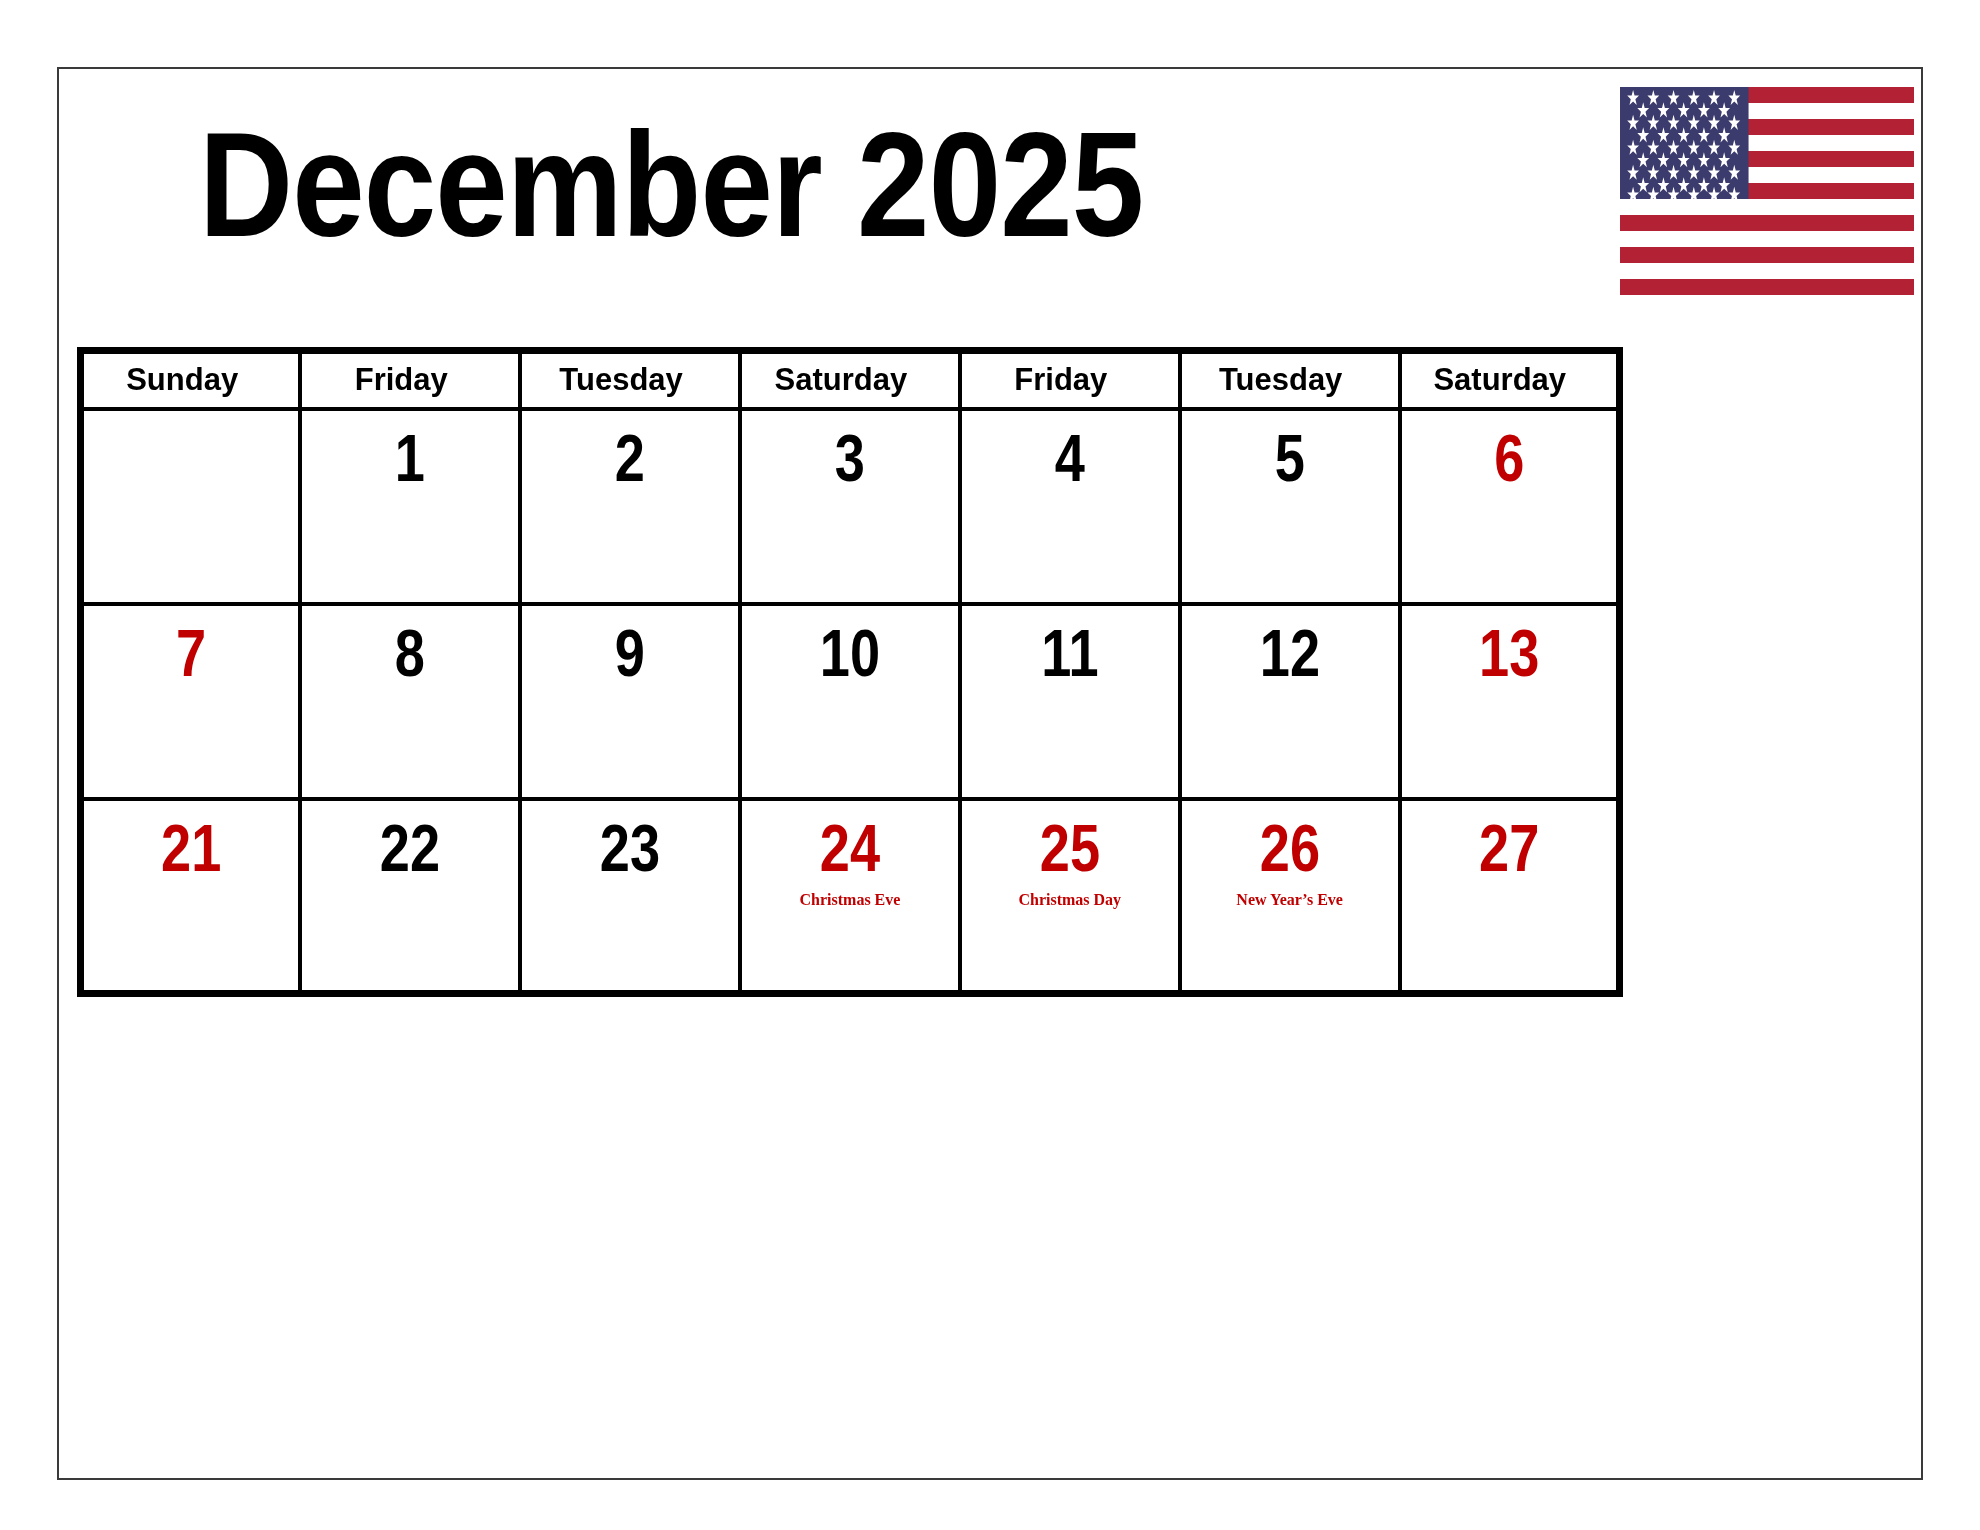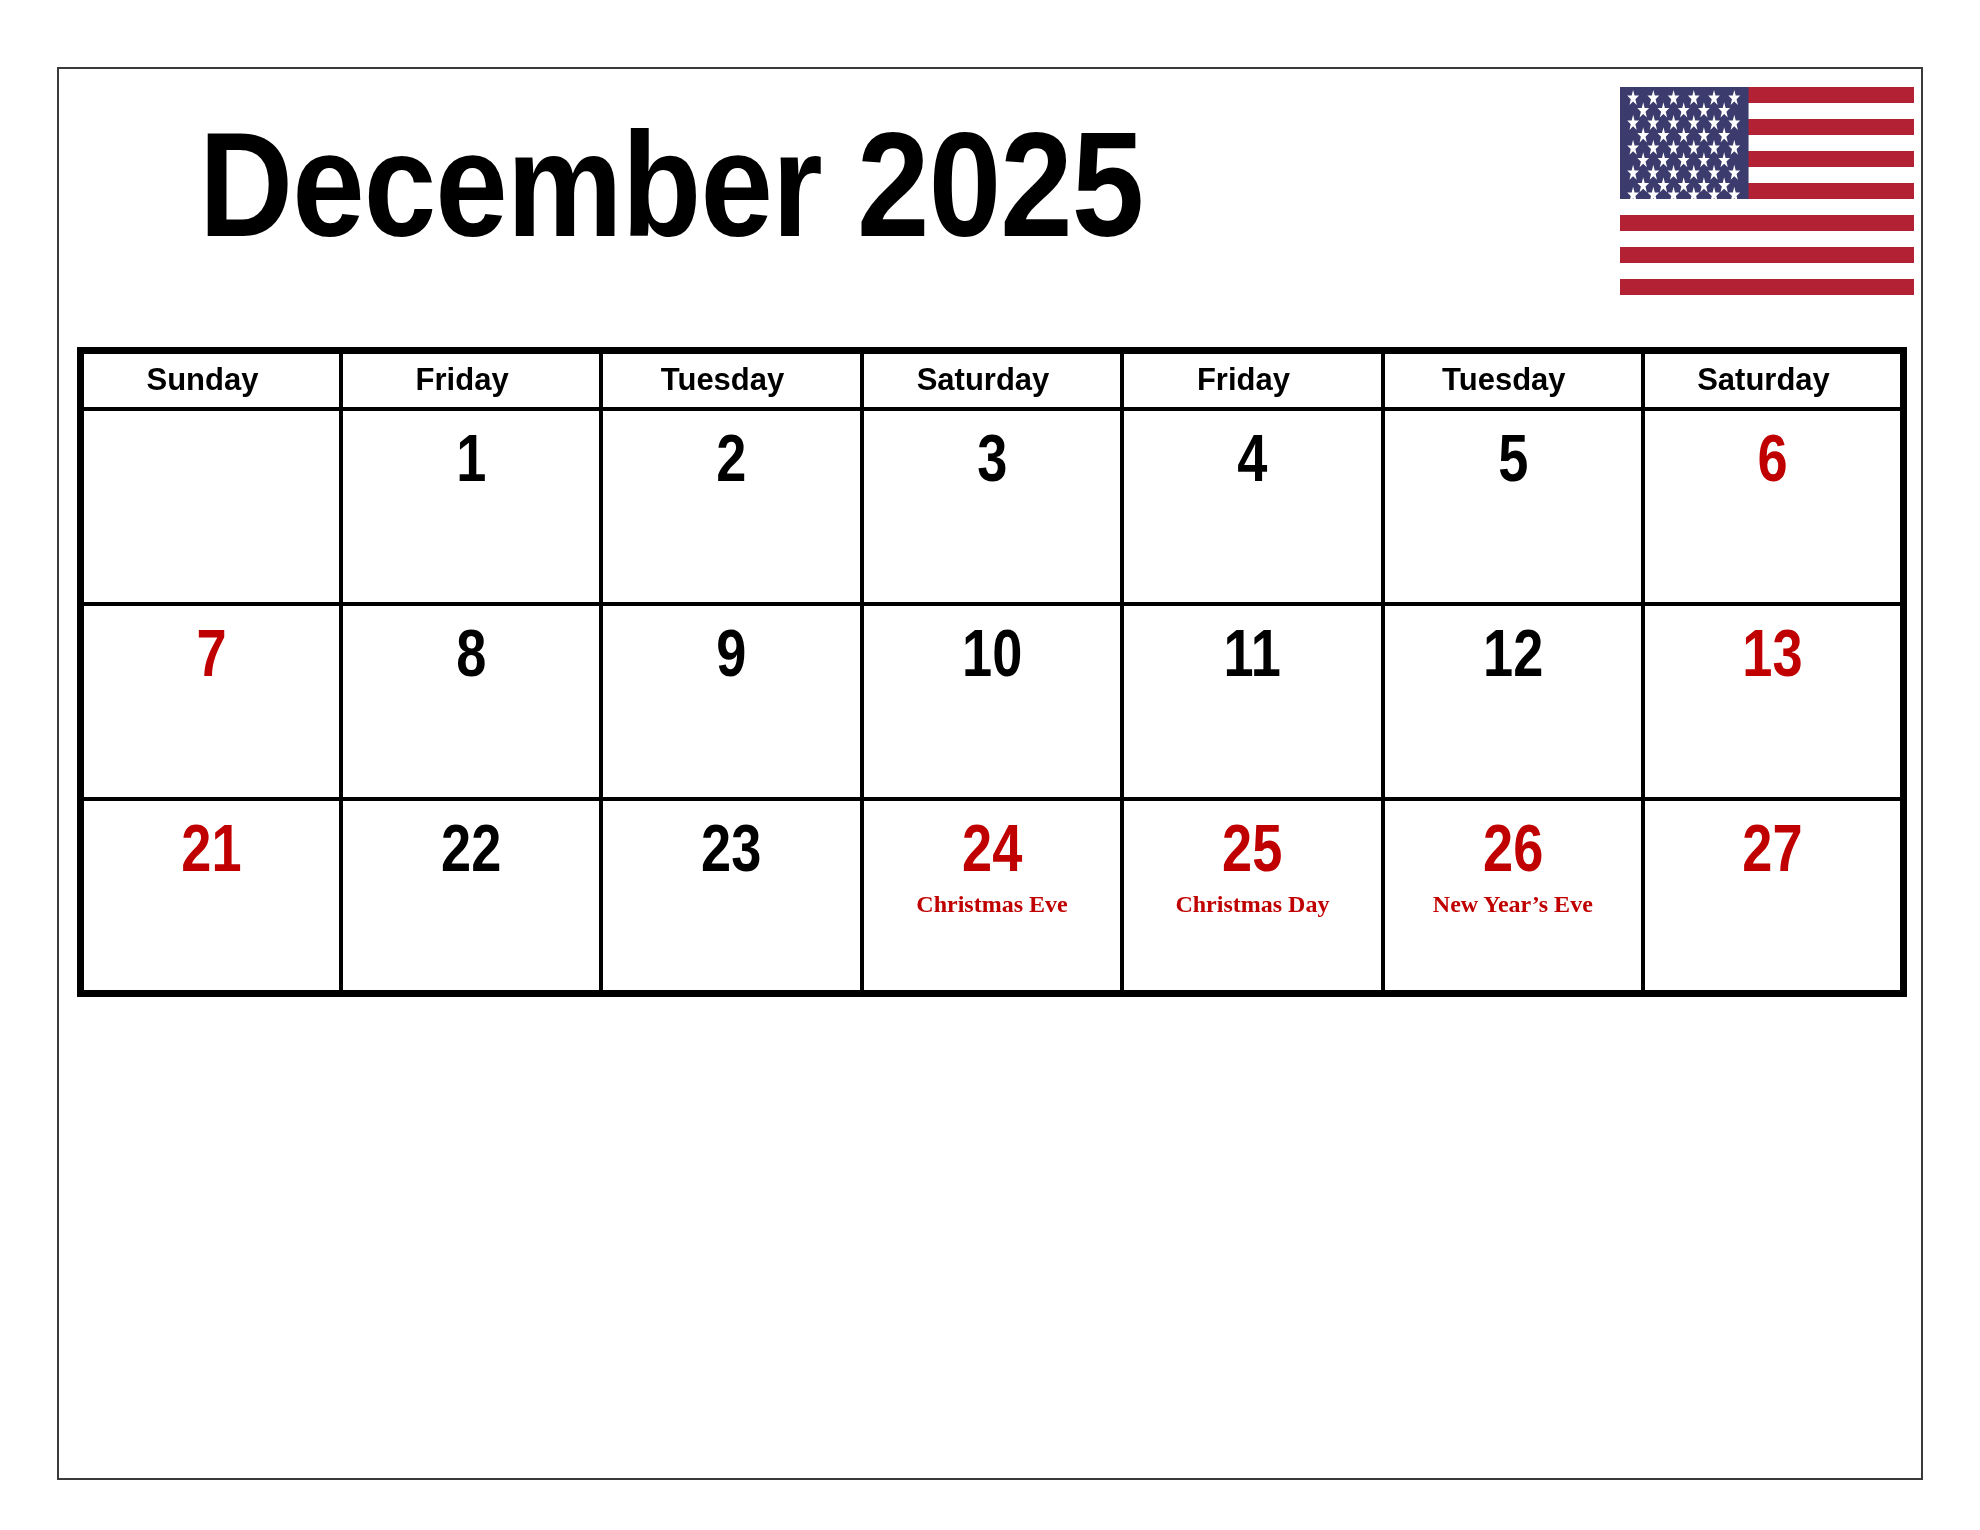--- a/index.html
+++ b/index.html
@@ -60,21 +60,21 @@
     width: 294px;
     height: 208px;
   }
   .flag svg { display: block; width: 100%; height: 100%; }
 
   
   .calendar {
     position: absolute;
     left: 18px;
     top: 278px;
-    width: 1830px;
+    width: 1546px;
     border-collapse: collapse;
     table-layout: fixed;
     border: 7px solid #000000;
   }
   .calendar col { width: 14.2857%; }
 
   .calendar th,
   .calendar td {
     border: 4px solid #000000;
     padding: 0;
@@ -113,21 +113,21 @@
     transform: scaleX(0.82);
   }
   .daynum.weekend { color: #C00000; }
   .daynum.holiday { color: #C00000; }
 
   .holiday-label {
     display: block;
     text-align: center;
     font-family: "Liberation Serif", serif;
     font-weight: bold;
-    font-size: 24px;
+    font-size: 16px;
     line-height: 1.1;
     margin-top: 10px;
     color: #C00000;
     white-space: nowrap;
   }
 
   .empty-cell { }
 </style>
 </head>
 <body>

